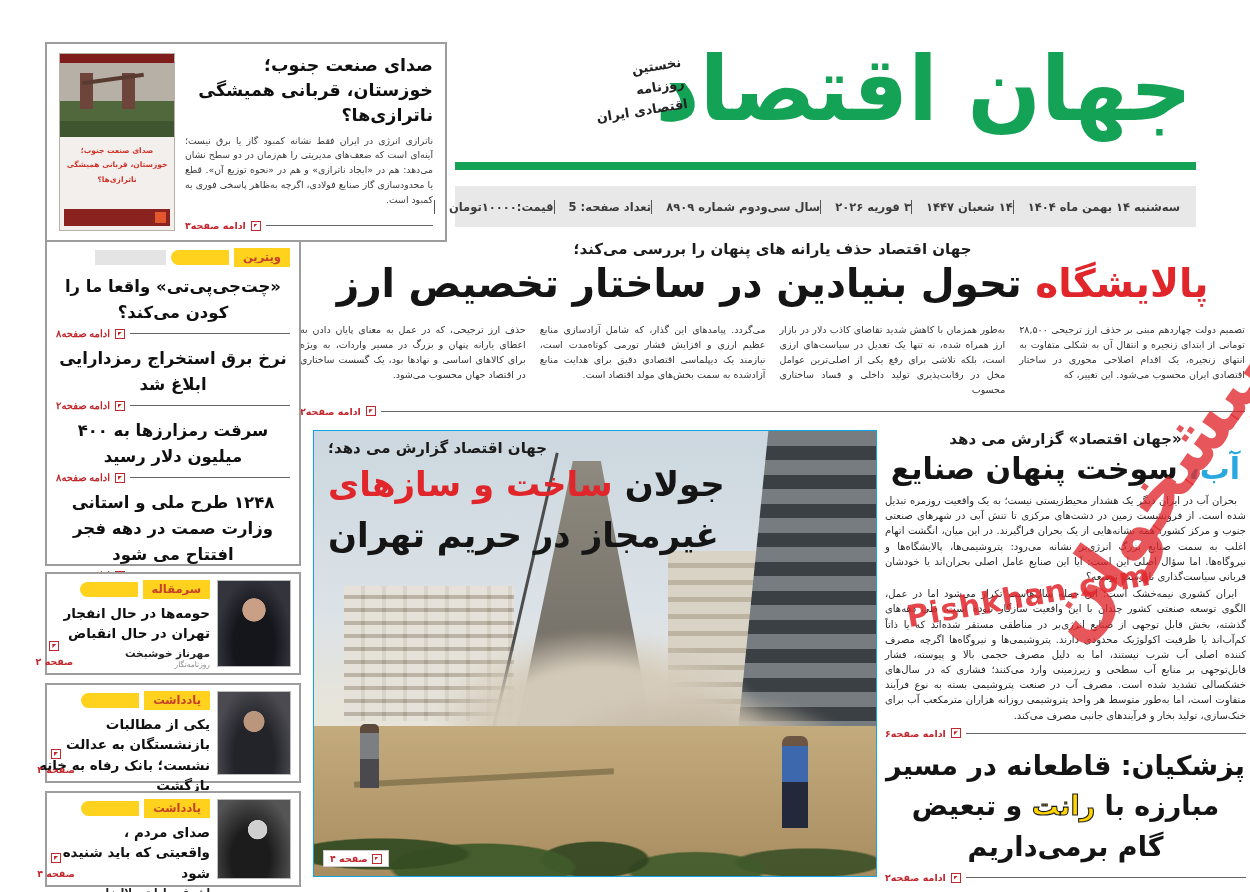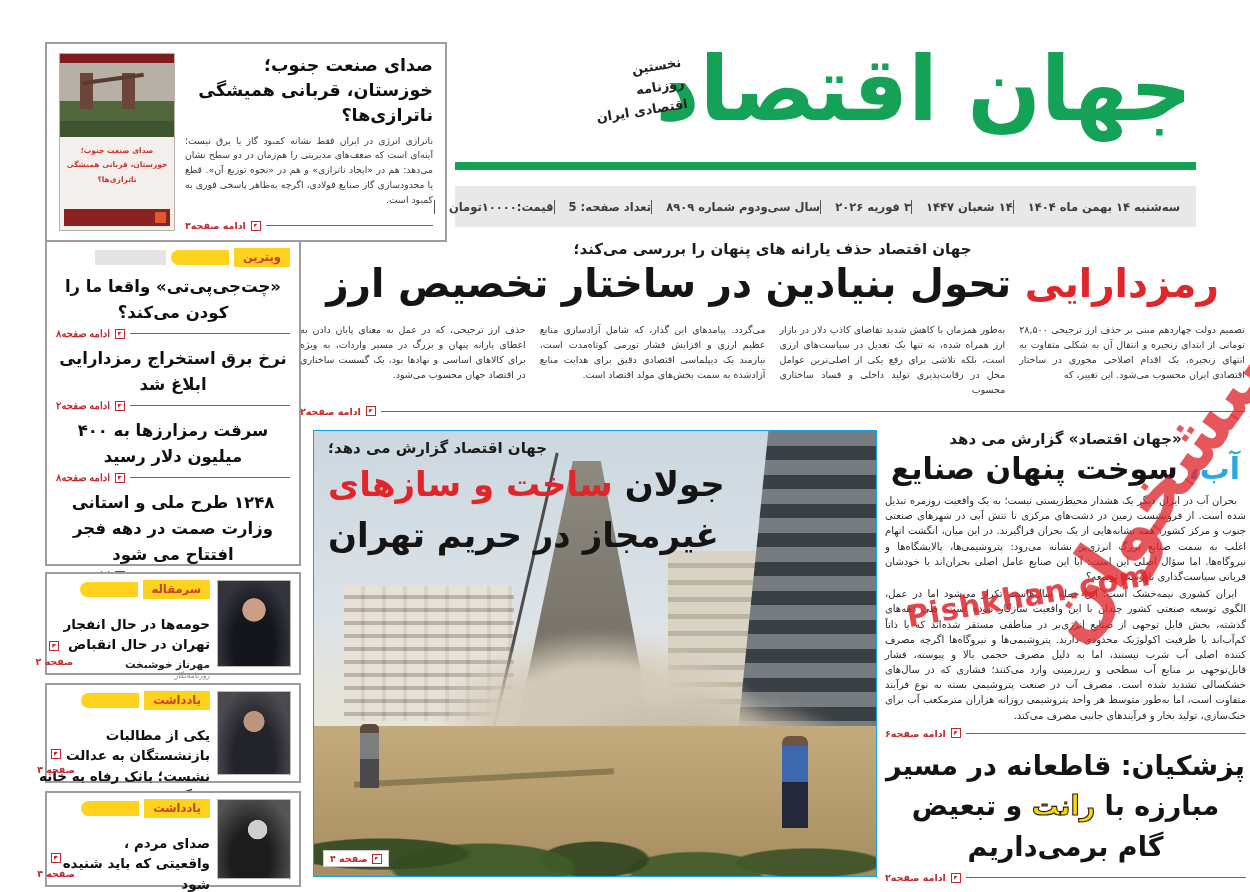--- a/index.html
+++ b/index.html
@@ -46,21 +46,21 @@
   .lead-cont{margin-top:6px;}
   
   .vitrine{position:absolute;left:45px;top:240px;width:256px;height:326px;padding:6px 9px;}
   .v-item-title{font-size:16.5px;font-weight:bold;color:#101010;text-align:center;line-height:1.55;margin-top:7px;}
   .v-cont{margin-top:3px;}
   .v-cont .cont-text{font-size:10px;font-family:Liberation Serif, serif;}
   
   .sec-box{position:absolute;left:45px;width:256px;padding:6px 8px;display:flex;direction:rtl;gap:7px;}
   .sec-photo{width:74px;height:100%;flex:0 0 auto;border:1px solid #bbb;}
   .sec-content{flex:1;position:relative;display:flex;flex-direction:column;}
-  .sec-title{font-size:13.5px;font-weight:bold;color:#101010;line-height:1.5;text-align:right;margin-top:15px;}
+  .sec-title{font-size:13.5px;font-weight:bold;color:#101010;line-height:1.5;text-align:right;margin-top:4px;}
   .sec-author{font-size:10.5px;font-weight:bold;color:#222;margin-top:3px;}
   .sec-role{font-size:7.5px;color:#888;margin-top:1px;}
   .page-link{position:absolute;left:0;bottom:0;display:flex;direction:rtl;align-items:center;gap:5px;flex-direction:column;}
   .photo-a{background:radial-gradient(circle at 50% 34%,#c99f85 0 17%,rgba(0,0,0,0) 18%),radial-gradient(ellipse at 50% 75%,#15161c 40%,#34343c 75%),#8a8a8a;}
   .photo-b{background:radial-gradient(circle at 50% 36%,#b9967c 0 16%,rgba(0,0,0,0) 17%),radial-gradient(ellipse at 50% 80%,#23242a 40%,#4a4a50 78%),#9a9a9a;}
   .photo-c{background:radial-gradient(circle at 55% 38%,#cfcfcf 0 15%,rgba(0,0,0,0) 16%),radial-gradient(ellipse at 45% 75%,#1c1c1c 35%,#555 80%),#777;}
   
   .photo-box{position:absolute;left:313px;top:430px;width:564px;height:447px;border:1px solid #0ea5e9;overflow:hidden;background:#dfe5e9;}
   .ph{position:absolute;}
   .ph-sky{inset:0;background:linear-gradient(180deg,#ccd7df 0%,#dbe2e7 40%,#e7e4da 62%);}
@@ -140,21 +140,21 @@
     <span class="date-item">۱۴ شعبان ۱۴۴۷</span>
     <span class="date-item">۳ فوریه ۲۰۲۶</span>
     <span class="date-item">سال سی‌ودوم شماره ۸۹۰۹</span>
     <span class="date-item">تعداد صفحه: 5</span>
     <span class="date-item">قیمت:۱۰۰۰۰تومان</span>
   </div>
 
   <div class="lead">
     <div class="lead-kicker">جهان اقتصاد حذف یارانه های پنهان را بررسی می‌کند؛</div>
     <div class="lead-headline">
-      <span class="red">رمزدارایی</span>
+      <span class="red">پالایشگاه</span>
       <span>تحول بنیادین در ساختار تخصیص ارز</span>
     </div>
     <div class="lead-cols">
       <div class="lead-col">تصمیم دولت چهاردهم مبنی بر حذف ارز ترجیحی ۲۸,۵۰۰ تومانی از ابتدای زنجیره و انتقال آن به شکلی متفاوت به انتهای زنجیره، یک اقدام اصلاحی محوری در ساختار اقتصادی ایران محسوب می‌شود. این تغییر، که</div>
       <div class="lead-col">به‌طور همزمان با کاهش شدید تقاضای کاذب دلار در بازار ارز همراه شده، نه تنها یک تعدیل در سیاست‌های ارزی است، بلکه تلاشی برای رفع یکی از اصلی‌ترین عوامل مخل در رقابت‌پذیری تولید داخلی و فساد ساختاری محسوب</div>
       <div class="lead-col">می‌گردد. پیامدهای این گذار، که شامل آزادسازی منابع عظیم ارزی و افزایش فشار تورمی کوتاه‌مدت است، نیازمند یک دیپلماسی اقتصادی دقیق برای هدایت منابع آزادشده به سمت بخش‌های مولد اقتصاد است.</div>
       <div class="lead-col">حذف ارز ترجیحی، که در عمل به معنای پایان دادن به اعطای یارانه پنهان و بزرگ در مسیر واردات، به ویژه برای کالاهای اساسی و نهادها بود، یک گسست ساختاری در اقتصاد جهان محسوب می‌شود.</div>
     </div>
     <div class="cont-row lead-cont">
       <span class="cont-rule"></span>

